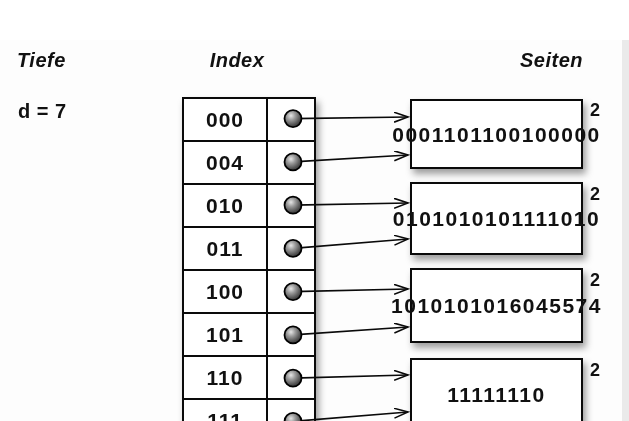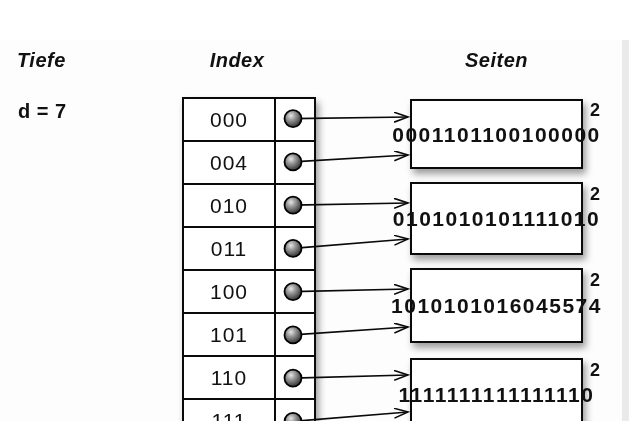--- a/index.html
+++ b/index.html
@@ -12,23 +12,23 @@
   .plain{position:absolute;font-size:20px;font-weight:bold;letter-spacing:.5px;}
   #index-table{
     position:absolute;left:182px;top:57px;width:134px;height:346px;
     border:2.5px solid #0a0a0a;box-sizing:border-box;background:#fff;
     display:flex;flex-direction:column;
     box-shadow:3px 5px 7px rgba(0,0,0,.38);
   }
   .irow{flex:1;display:flex;border-bottom:2px solid #0a0a0a;box-sizing:border-box;}
   .irow:last-child{border-bottom:none;}
   .icell{
-    width:92px;border-right:2px solid #0a0a0a;box-sizing:border-box;
+    width:84px;border-right:2px solid #0a0a0a;box-sizing:border-box;
     display:flex;align-items:center;justify-content:center;
-    font-size:21px;font-weight:normal;letter-spacing:1px;
+    font-size:21px;font-weight:bold;letter-spacing:1px;
   }
   .pcell{flex:1;}
   .page{
     position:absolute;left:410px;width:173px;box-sizing:border-box;
     border:2px solid #0a0a0a;background:#fff;
     box-shadow:3px 5px 7px rgba(0,0,0,.38);
     display:flex;align-items:center;justify-content:center;
     font-size:21px;font-weight:bold;letter-spacing:1.5px;line-height:31px;
   }
   .ldepth{position:absolute;left:590px;width:24px;font-size:18px;font-weight:bold;}
@@ -36,21 +36,21 @@
   #edge-strip{position:absolute;right:0;top:0;width:7px;height:421px;background:#eaeaea;}
 </style>
 </head>
 <body>
 
 <div id="canvas">
 
   <div class="hdr" style="left:17px;top:9px">Tiefe</div>
   <div class="plain" style="left:18px;top:60px">d = 7</div>
   <div class="hdr" style="left:170px;top:9px;width:134px;text-align:center">Index</div>
-  <div class="hdr" style="left:410px;top:9px;width:173px;text-align:center">Seiten</div>
+  <div class="hdr" style="left:410px;top:9px;width:173px;text-align:right">Seiten</div>
 
   <div id="index-table">
     <div class="irow">
       <div class="icell">000</div>
       <div class="pcell"></div>
     </div>
     <div class="irow">
       <div class="icell">004</div>
       <div class="pcell"></div>
     </div>
@@ -86,21 +86,20 @@
   </div>
   <div class="page" style="top:142px;height:73px">
     <div>01010101</div>
     <div>01111010</div>
   </div>
   <div class="page" style="top:228px;height:75px">
     <div>10101010</div>
     <div>16045574</div>
   </div>
   <div class="page" style="top:318px;height:72px">
-    <div>11111111</div>
     <div>11111110</div>
   </div>
 
   <div class="ldepth" style="top:60px">2</div>
   <div class="ldepth" style="top:144px">2</div>
   <div class="ldepth" style="top:230px">2</div>
   <div class="ldepth" style="top:320px">2</div>
 
   <svg id="wires" viewBox="0 0 629 421">
     <defs>

